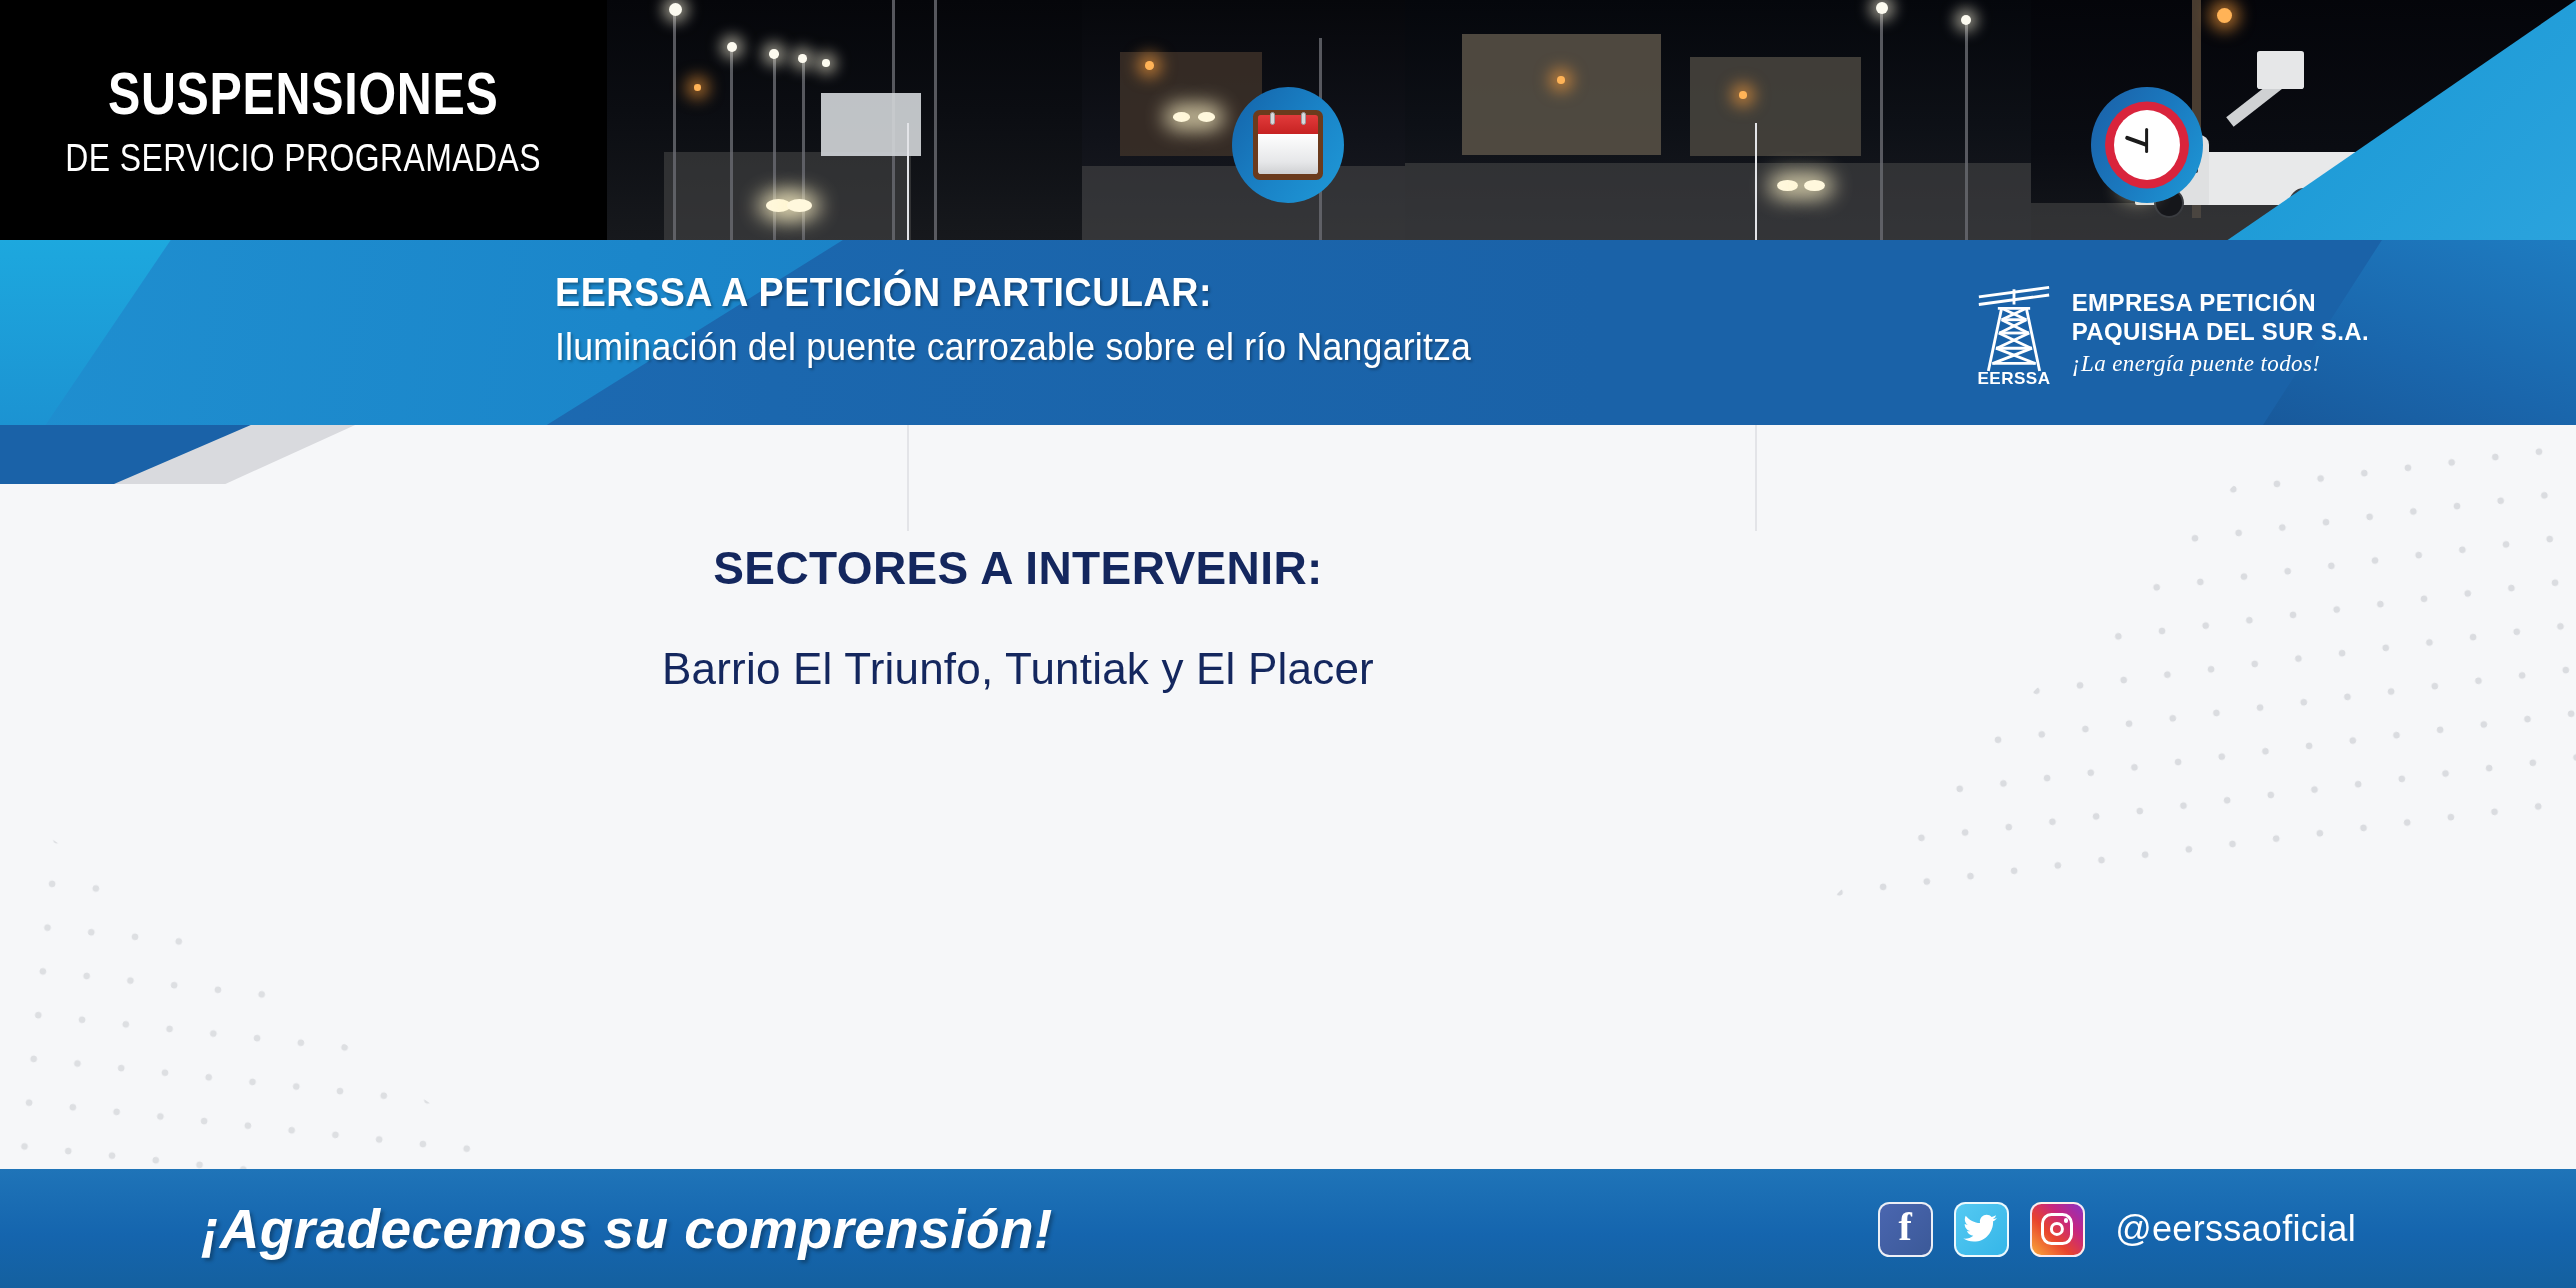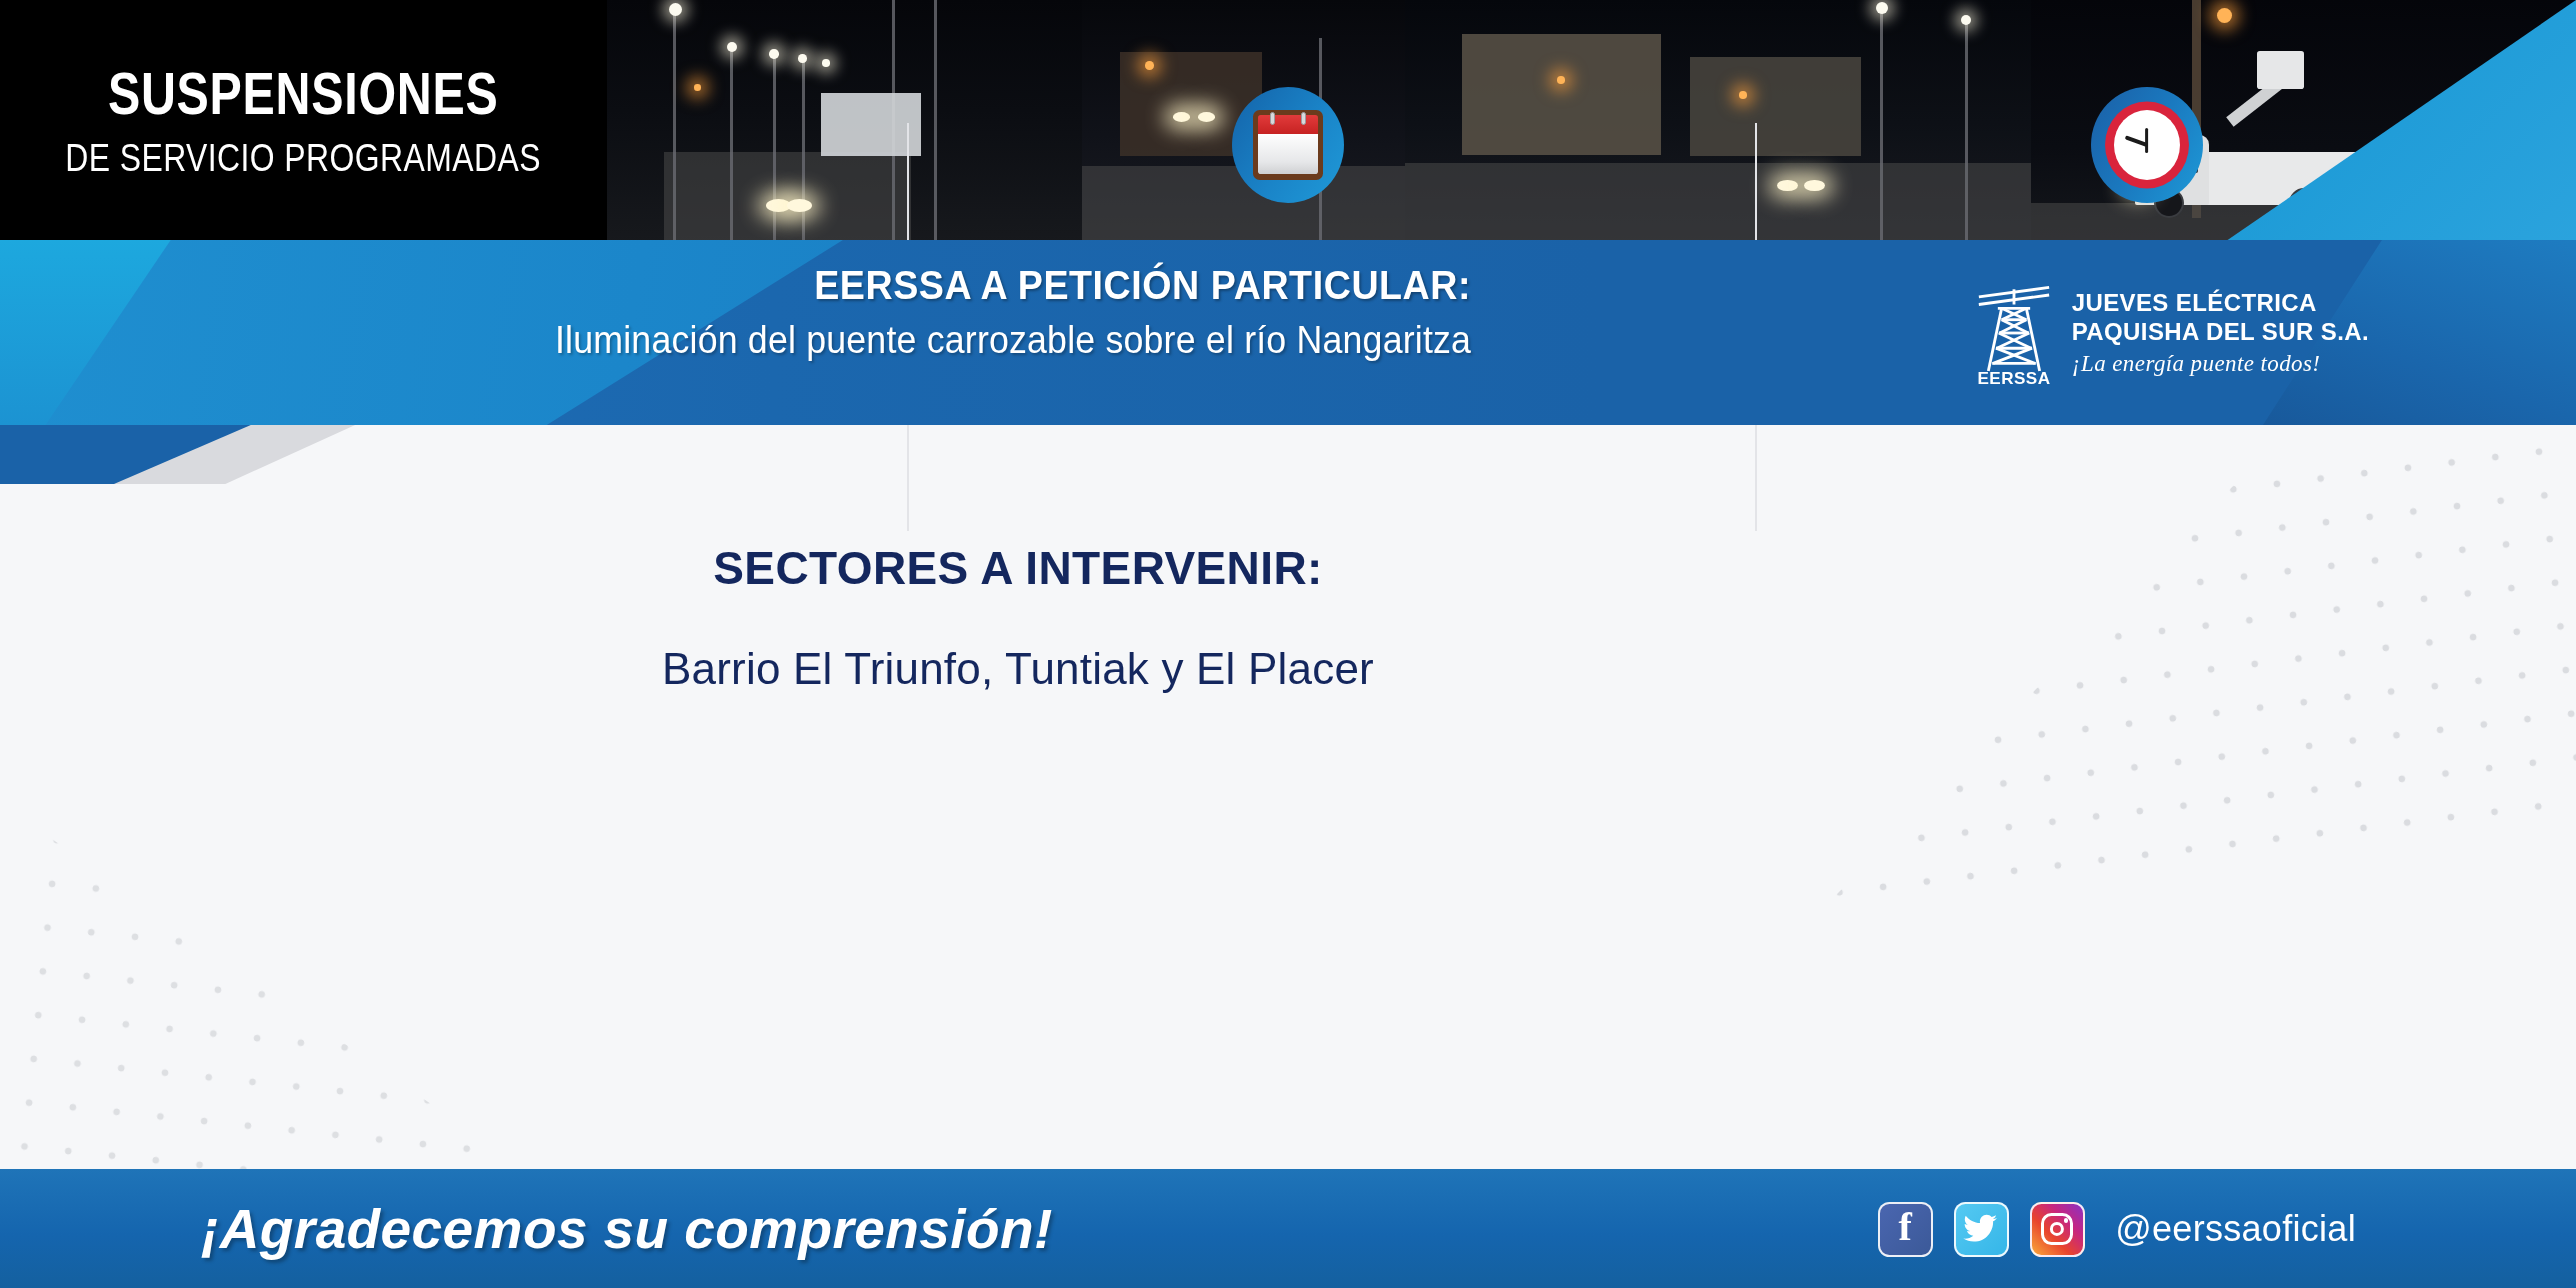--- a/index.html
+++ b/index.html
@@ -84,21 +84,21 @@
   .banner-wedge-cyan {
     position:absolute; top:0; left:0; width:569px; height:185px;
     background:linear-gradient(180deg,#1da8de 0%,#1c93d2 100%);
     clip-path:polygon(0 0, 30% 0, 8% 100%, 0 100%);
   }
   .banner-right-cap {
     position:absolute; top:0; right:0; width:313px; height:185px;
     background:linear-gradient(200deg,#1e7cc1 0%,#1a66ac 60%,#18599b 100%);
     clip-path:polygon(38% 0, 100% 0, 100% 100%, 0 100%);
   }
-  .banner-text { position:absolute; left:555px; top:22px; z-index:3;text-align:right; }
+  .banner-text { position:absolute; left:555px; top:29px; z-index:3; }
   .banner-h1 {
     color:#fff; font-family:"Liberation Sans Narrow","Liberation Sans",sans-serif;
     font-weight:bold; font-size:40px; letter-spacing:0.6px; line-height:1.15;
     text-shadow:1.9px 1.9px 2.8px rgba(0,0,0,0.32);
     transform:scaleX(0.94); transform-origin:left center;
     white-space:nowrap;
   }
   .banner-h2 {
     color:#fff; font-family:"Liberation Sans Narrow","Liberation Sans",sans-serif;
     font-weight:normal; font-size:38px; letter-spacing:0.2px; line-height:1.2;
@@ -366,21 +366,21 @@
             <line x1="56" y1="46" x2="28" y2="60"></line>
             <line x1="27" y1="60" x2="61" y2="76"></line>
             <line x1="59" y1="60" x2="25" y2="76"></line>
             <line x1="24" y1="76" x2="65" y2="92"></line>
             <line x1="62" y1="76" x2="21" y2="92"></line>
           </g>
           <text x="43" y="114" text-anchor="middle" fill="#ffffff" font-family="Liberation Sans, sans-serif" font-size="18" font-weight="bold" letter-spacing="0.5">EERSSA</text>
         </svg>
       </div>
       <div class="logo-txt">
-        <div class="logo-l1">JUEVES ELÉCTRICA</div>
+        <div class="logo-l1">EMPRESA PETICIÓN</div>
         <div class="logo-l2">PAQUISHA DEL SUR S.A.</div>
         <div class="logo-slogan">¡La energía puente todos!</div>
       </div>
     </div>
   </div>
 
   <div class="under-banner-grey"></div>
   <div class="under-banner-blue"></div>
 
   <div class="columns">

